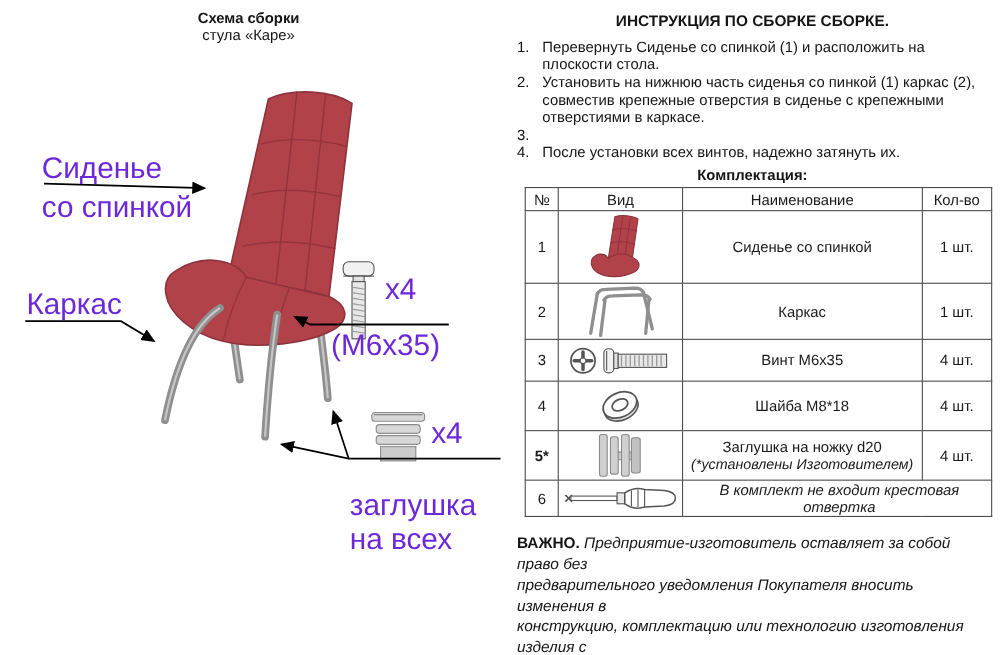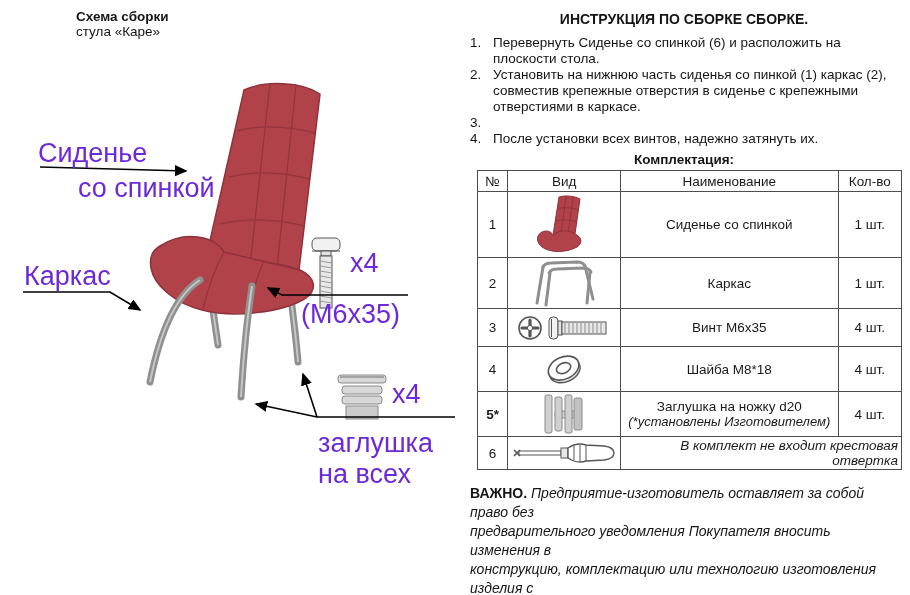--- a/index.html
+++ b/index.html
@@ -4,52 +4,52 @@
 <style>
   html,body{margin:0;padding:0;}
   body{
     width:910px;height:595px;position:relative;overflow:hidden;
     background:#ffffff;color:#151515;
     font-family:"Liberation Sans", sans-serif;
   }
   .abs{position:absolute;}
 
   
-  .left-title{left:76px;top:9px;width:300px;
+  .left-title{left:76px;top:9px;width:300px;text-align:center;
     font-size:13.5px;line-height:15px;}
   .left-title .t1{font-weight:bold;}
 
   .big-label{font-size:27px;line-height:30px;color:#6d28d9;white-space:nowrap;}
   .seat-l1{left:38px;top:138px;}
-  .seat-l2{left:38px;top:173px;margin-left:40px;}
+  .seat-l2{left:38px;top:173px;}
   .frame-l{left:24px;top:261px;}
   .screw-qty{left:350px;top:248px;}
   .screw-size{left:301px;top:299px;}
   .plug-qty{left:392px;top:379px;}
-  .plug-l{left:318px;top:428px;line-height:31px;}
+  .plug-l{left:318px;top:444px;line-height:31px;}
 
   .diagram-svg{left:0;top:0;}
 
   
   .right{position:absolute;left:460px;top:0;width:448px;}
   .heading{font-size:14px;font-weight:bold;text-align:center;margin:11px 0 8px 0;}
   .steps{margin-left:10px;}
   .step{display:flex;font-size:13.5px;line-height:16px;}
   .step .n{width:23px;flex:none;}
   .step .t{white-space:pre-wrap;}
 
   .tbl-title{text-align:center;font-weight:bold;font-size:13.5px;margin:5px 0 3px 0;}
   table.parts{border-collapse:collapse;margin-left:17px;width:425px;table-layout:fixed;}
   .parts th,.parts td{
     border:1px solid #4d4d4d;font-size:13.5px;font-weight:normal;
     text-align:center;vertical-align:middle;padding:1px 3px;color:#1a1a1a;
   }
   .parts .bold{font-weight:bold;}
   .parts .note{display:block;font-style:italic;font-size:13px;}
-  .parts .span-name{font-style:italic;text-align:right;padding-left:7px;}
+  .parts .span-name{font-style:italic;text-align:center;padding-left:7px;}
   .icon-cell svg{display:block;margin:0 auto;}
 
   .important{margin:14px 0 0 10px;width:434px;font-size:14px;line-height:19px;}
   .important .lbl{font-weight:bold;font-style:normal;}
   .important .txt{font-style:italic;white-space:pre-wrap;}
 </style>
 </head>
 <body>
 
 <div class="abs left-title">
@@ -139,21 +139,21 @@
   <div>заглушка</div>
   <div>на всех</div>
 </div>
 
 <div class="right">
   <div class="heading">ИНСТРУКЦИЯ ПО СБОРКЕ СБОРКЕ.</div>
 
   <div class="steps">
     <div class="step">
       <span class="n">1.</span>
-      <span class="t">Перевернуть Сиденье со спинкой (6) и расположить на
+      <span class="t">Перевернуть Сиденье со спинкой (1) и расположить на
 плоскости стола.</span>
     </div>
     <div class="step">
       <span class="n">2.</span>
       <span class="t">Установить на нижнюю часть сиденья со пинкой (1) каркас (2),
 совместив крепежные отверстия в сиденье с крепежными
 отверстиями в каркасе.</span>
     </div>
     <div class="step">
       <span class="n">3.</span>

